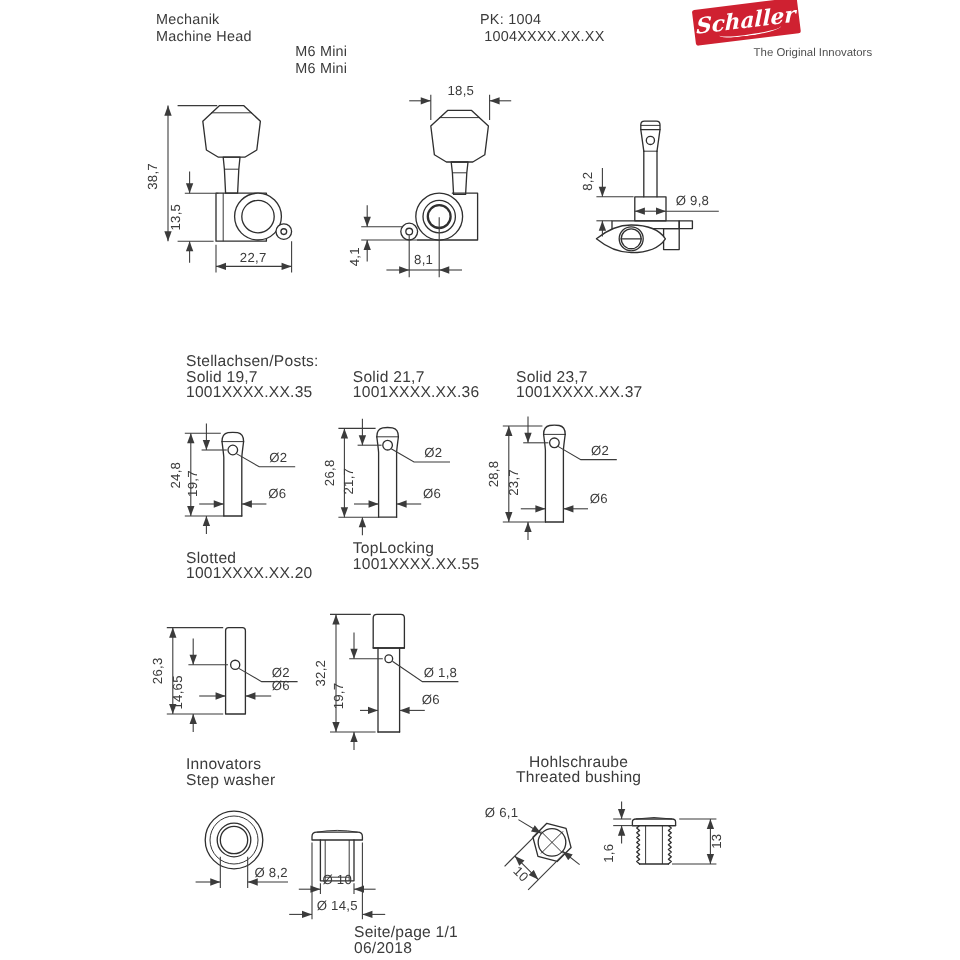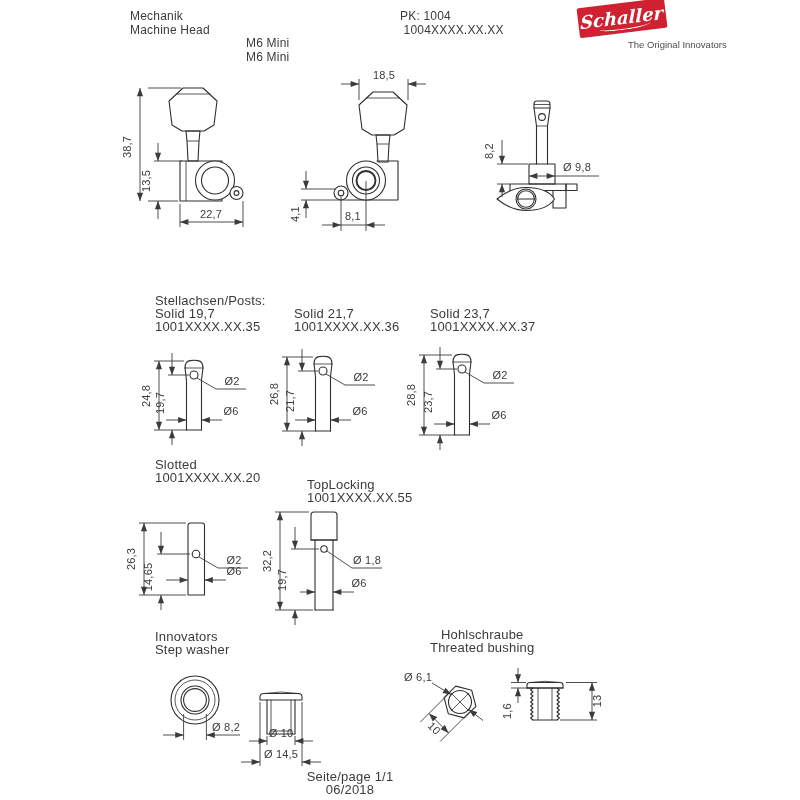--- a/index.html
+++ b/index.html
@@ -1,20 +1,20 @@
 <!DOCTYPE html>
 <html><head>
 <meta charset="utf-8">
 <style>
   html,body{margin:0;padding:0;background:#fff;}
   .page{position:relative;width:800px;height:800px;background:#ffffff;overflow:hidden;
         font-family:"Liberation Sans",sans-serif;color:#3b3b3b;}
   .txt{position:absolute;font-size:12px;line-height:14px;letter-spacing:.2px;white-space:pre;}
   .small{font-size:13px;line-height:13px;}
-  .center{text-align:center;}
+  .center{}
   
   .logo-box{position:absolute;left:578px;top:3px;width:88px;height:30px;background:#cf2131;
             transform:rotate(-7deg);border-radius:2px;display:flex;align-items:center;justify-content:center;}
   .logo-text{color:#fff;font-family:"DejaVu Serif",serif;font-style:italic;font-weight:bold;
              font-size:18px;transform:skewX(-8deg);line-height:1;}
   .logo-swash{position:absolute;bottom:3px;left:20px;width:52px;height:7px;
               border-bottom:1.4px solid #fff;border-radius:0 0 90% 60%;}
   .logo-tagline{position:absolute;left:580px;top:39px;font-size:9.5px;color:#4e4e4e;margin-left:48px;}
   
   svg.draw{position:absolute;left:0;top:0;}
@@ -52,21 +52,21 @@
 
   <div class="txt small" style="left:155px;top:307px;"><span>Solid 19,7</span>
 <span>1001XXXX.XX.35</span></div>
   <div class="txt small" style="left:294px;top:307px;"><span>Solid 21,7</span>
 <span>1001XXXX.XX.36</span></div>
   <div class="txt small" style="left:430px;top:307px;"><span>Solid 23,7</span>
 <span>1001XXXX.XX.37</span></div>
 
   <div class="txt small" style="left:155px;top:458px;"><span>Slotted</span>
 <span>1001XXXX.XX.20</span></div>
-  <div class="txt small" style="left:294px;top:478px;margin-left:13px;"><span>TopLocking</span>
+  <div class="txt small" style="left:294px;top:450px;"><span>TopLocking</span>
 <span>1001XXXX.XX.55</span></div>
 
   <div class="txt small" style="left:155px;top:630px;"><span>Innovators</span>
 <span>Step washer</span></div>
   <div class="txt small" style="left:430px;top:628px;text-align:center;"><span>Hohlschraube</span>
 <span>Threated bushing</span></div>
 
   <div class="txt small center" style="left:295px;top:770px;width:110px;"><span>Seite/page 1/1</span>
 <span>06/2018</span></div>
 

